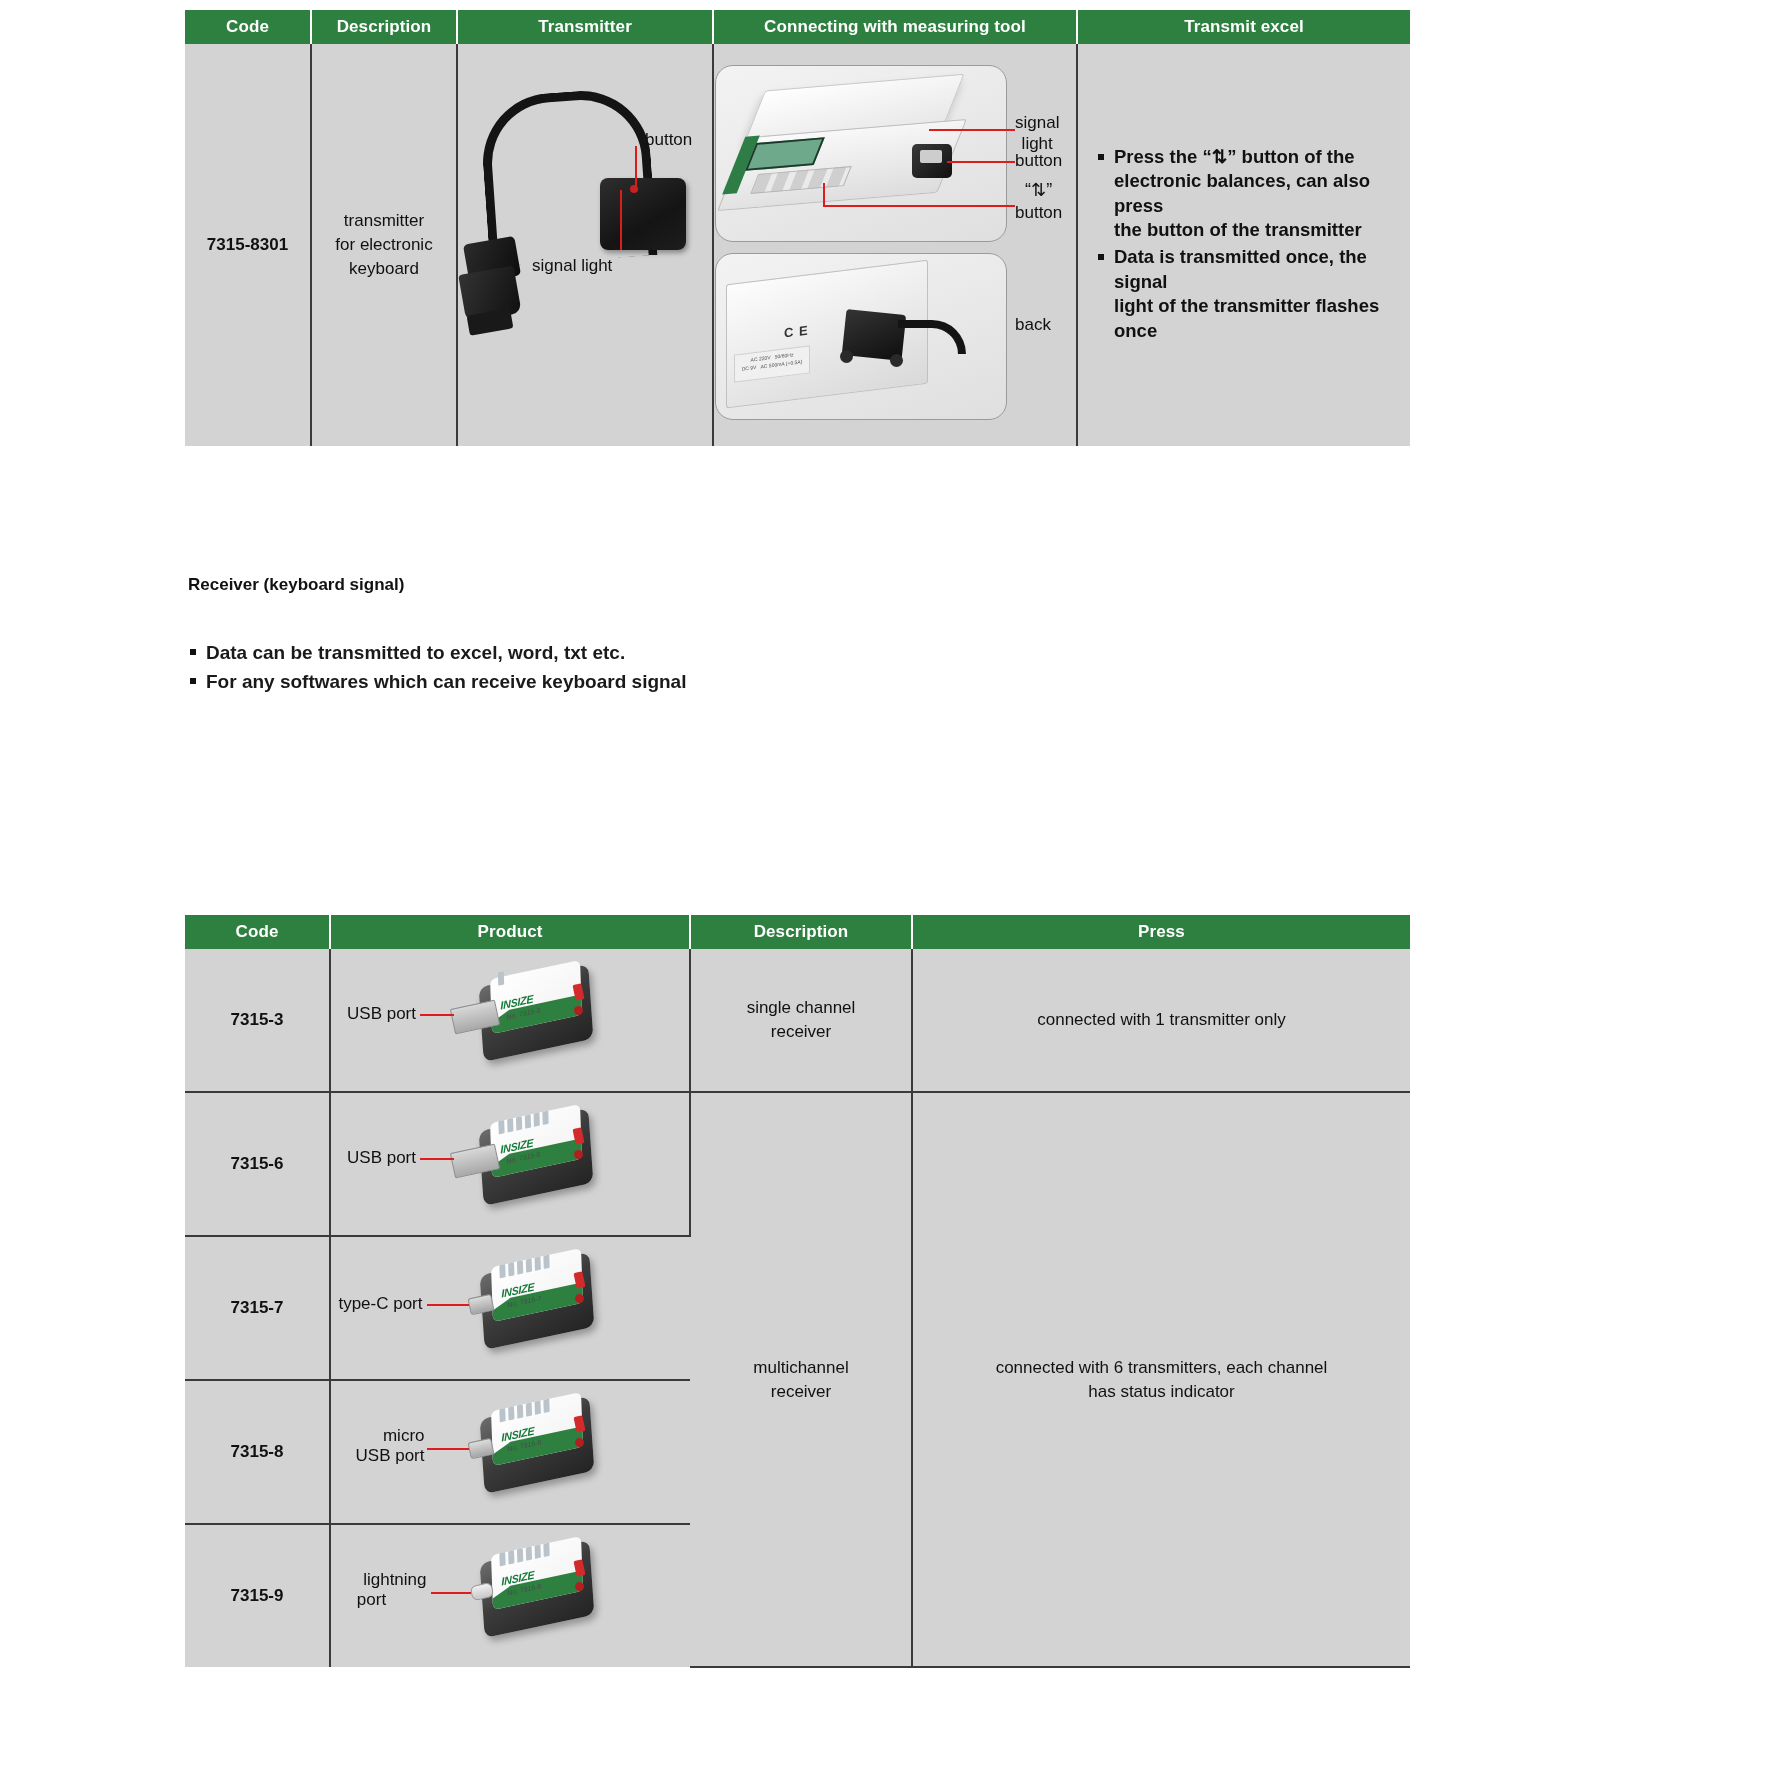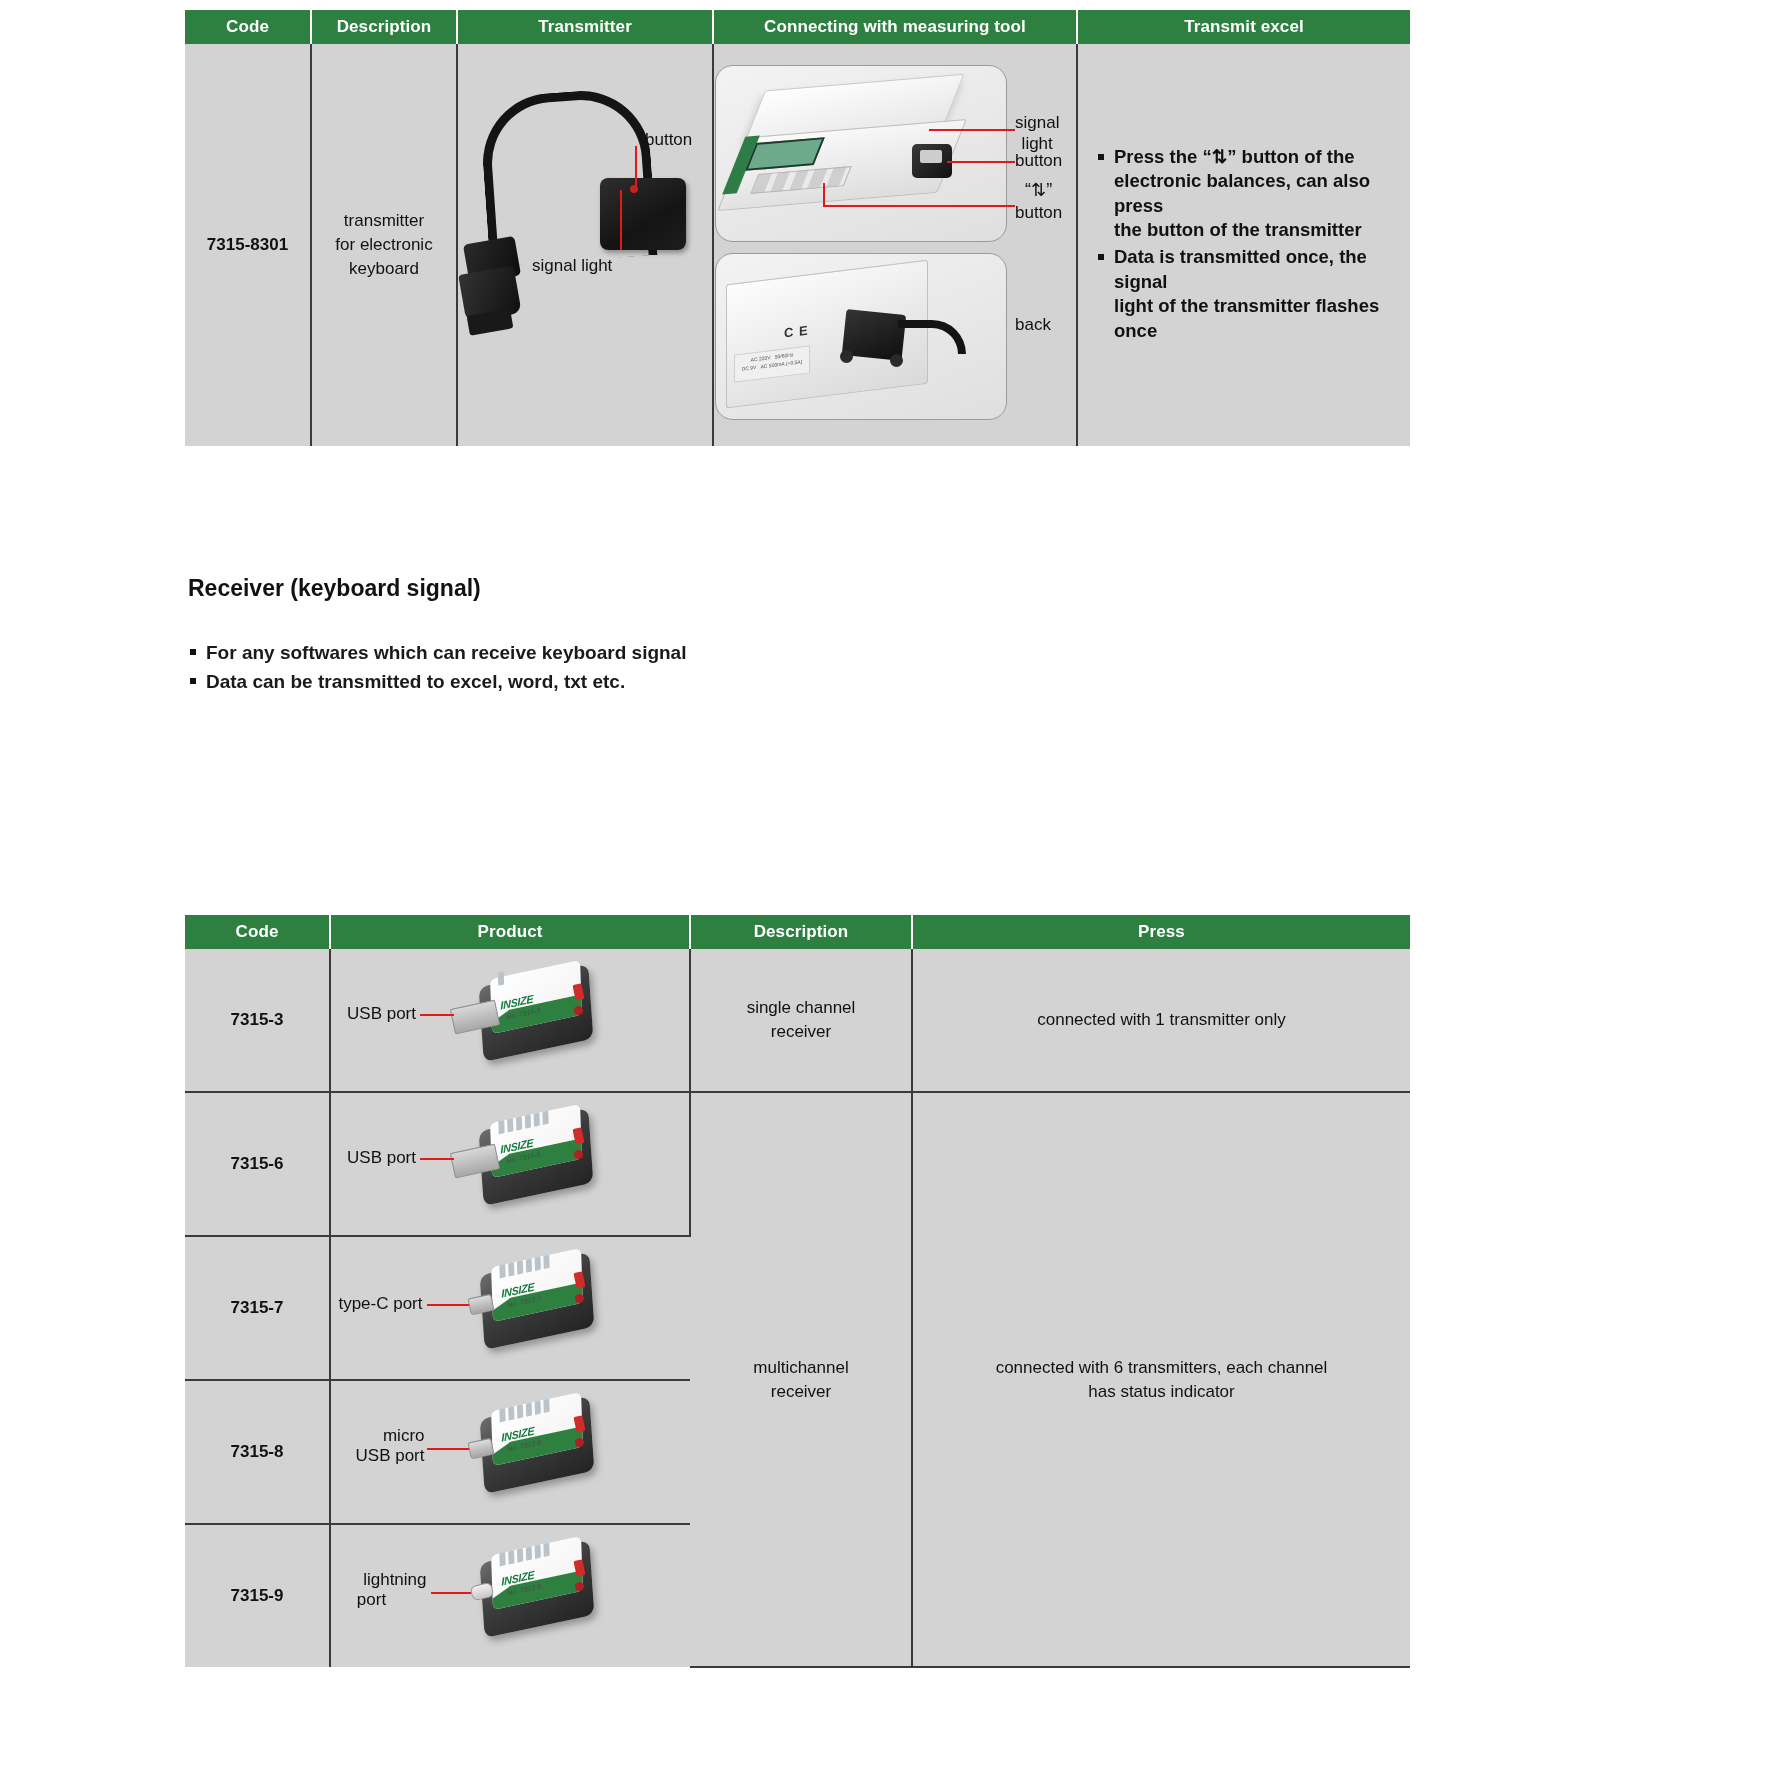--- a/index.html
+++ b/index.html
@@ -263,21 +263,21 @@
     left: 2px; top: 9px;
     width: 6px; height: 6px;
     background: #111;
   }
 
   
   #receiver-heading {
     position: absolute;
     left: 188px;
     top: 575px;
-    font-size: 23px;
+    font-size: 17px;
     font-weight: bold;
     color: #111;
   }
   #receiver-bullets {
     position: absolute;
     left: 188px;
     top: 638px;
     width: 1100px;
   }
   #receiver-bullets li { font-size: 19px; line-height: 1.53; margin-bottom: 0; }
@@ -517,24 +517,24 @@
         </ul>
       </td>
     </tr>
   </tbody>
 </table>
 
 <div id="receiver-heading">Receiver (keyboard signal)</div>
 
 <ul class="bullet-list" id="receiver-bullets">
   <li>
-    <span>For any softwares which can receive keyboard signal</span>
+    <span>Data can be transmitted to excel, word, txt etc.</span>
   </li>
   <li>
-    <span>Data can be transmitted to excel, word, txt etc.</span>
+    <span>For any softwares which can receive keyboard signal</span>
   </li>
 </ul>
 
 <table class="tbl" id="table-receiver">
   <colgroup>
     <col style="width:145px">
       <col style="width:360px">
       <col style="width:222px">
       <col style="width:498px">
   </colgroup>

